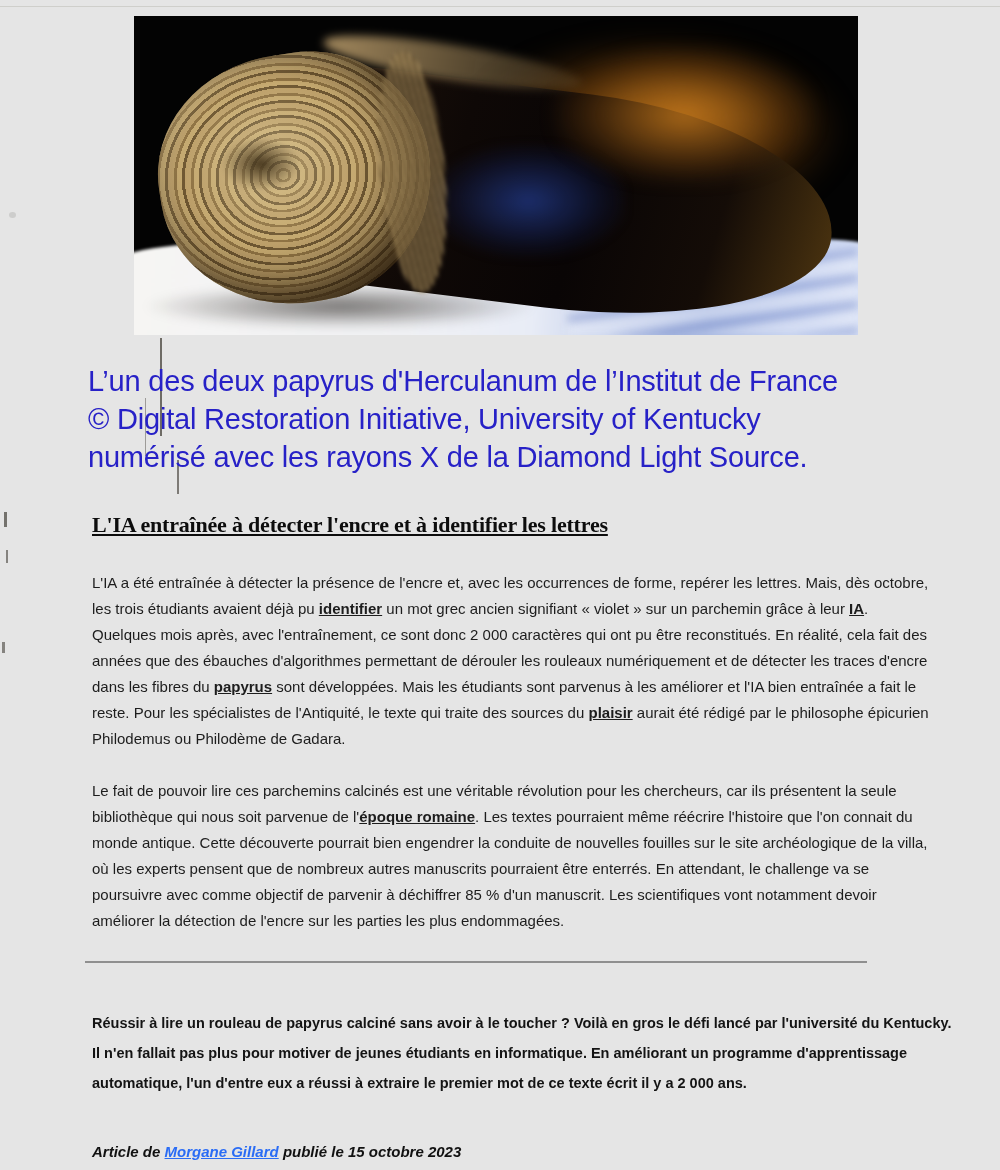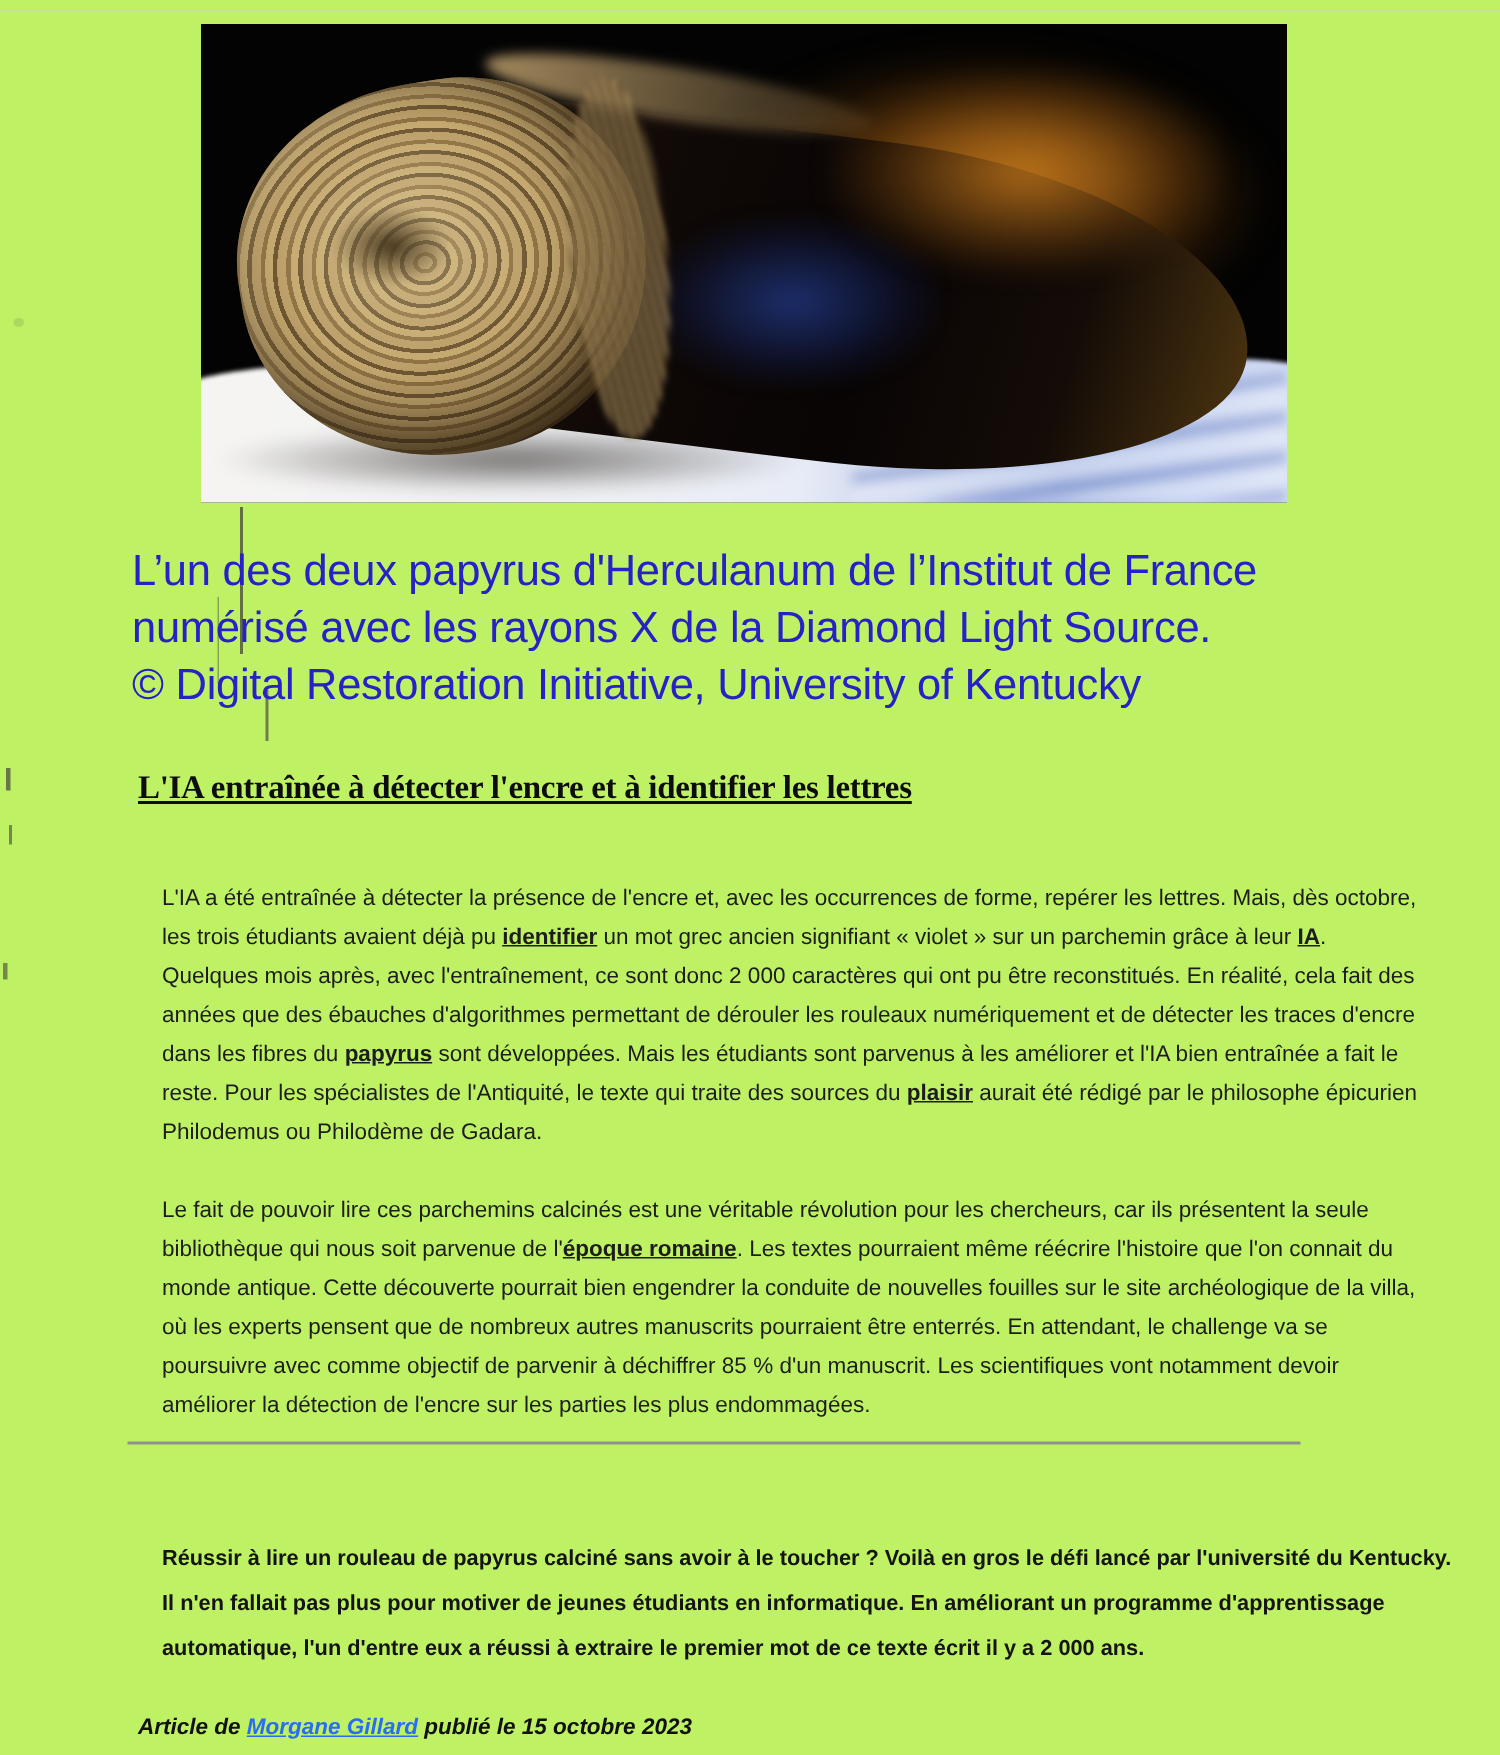--- a/index.html
+++ b/index.html
@@ -1,16 +1,16 @@
 <!DOCTYPE html>
 <html style="--caption-blue: #2721c7; --link-blue: #2a6cf5; --body-text: #1d1d1d; --hr-gray: #8f8f8f;"><head>
 <meta charset="utf-8">
 <style>
   html,body{margin:0;padding:0;background:#ffffff;}
-  .page{position:relative;width:1000px;height:1170px;background:#bef264;overflow:hidden;
+  .page{position:relative;width:1000px;height:1170px;background:#e5e5e5;overflow:hidden;
         font-family:"Liberation Sans",sans-serif;}
   .topline{position:absolute;top:6px;left:0;width:1000px;height:1px;background:#cfcfcb;}
 
   
   .photo{position:absolute;left:134px;top:16px;width:724px;height:319px;background:#030303;overflow:hidden;}
   .photo .glow{position:absolute;left:46%;top:6%;width:52%;height:60%;
     background:radial-gradient(ellipse at 50% 50%,rgba(163,98,20,.95) 0%,rgba(105,58,10,.5) 45%,rgba(0,0,0,0) 72%);
     filter:blur(11px);}
   .photo .surface{position:absolute;left:-2%;bottom:-3%;width:104%;height:33%;
     background:linear-gradient(95deg,#f6f5f3 0%,#f0f1f4 38%,#e8ecf6 55%,#9db0de 78%,#c2cfef 92%,#e0e7f8 100%);
@@ -59,21 +59,21 @@
   .caption{position:absolute;left:88px;top:362px;width:860px;
     font-size:29px;line-height:38px;color:var(--caption-blue,#2721c7);letter-spacing:-0.2px;}
   .caption div{white-space:nowrap;}
 
   .h-slab{position:absolute;left:92px;margin:0;
     font-family:"Liberation Serif",serif;font-weight:700;font-size:22px;line-height:28px;
     color:#0d0d0d;letter-spacing:-0.2px;text-decoration:underline;}
   .h1{top:511px;}
   .h2{top:986px;}
 
-  .body-p{position:absolute;left:92px;margin:16px;width:840px;
+  .body-p{position:absolute;left:92px;margin:0;width:840px;
     font-size:15px;line-height:26px;color:var(--body-text,#1d1d1d);}
   .p1{top:570px;}
   .p2{top:778px;}
   .lead{top:1008px;width:862px;font-weight:700;font-size:14.5px;line-height:30px;color:#141414;}
 
   .inline-link{font-weight:700;text-decoration:underline;color:inherit;cursor:pointer;}
 
   .rule{position:absolute;left:85px;top:961px;width:782px;height:2px;background:var(--hr-gray,#8f8f8f);}
 
   .byline{position:absolute;left:92px;top:1143px;margin:0;
@@ -104,22 +104,22 @@
   <div class="artifact a-v1"></div>
   <div class="artifact a-v2"></div>
   <div class="artifact a-v3"></div>
   <div class="artifact a-s1"></div>
   <div class="artifact a-s2"></div>
   <div class="artifact a-s3"></div>
   <div class="artifact a-s4"></div>
 
   <div class="caption">
     <div>L’un des deux papyrus d'Herculanum de l’Institut de France</div>
+    <div>© Digital Restoration Initiative, University of Kentucky</div>
     <div>numérisé avec les rayons X de la Diamond Light Source.</div>
-    <div>© Digital Restoration Initiative, University of Kentucky</div>
   </div>
 
   <h2 class="h-slab h1">L'IA entraînée à détecter l'encre et à identifier les lettres</h2>
 
   <p class="body-p p1"><span>L'IA a été entraînée à détecter la présence de l'encre et, avec les occurrences de forme, repérer les lettres. Mais, dès octobre, les trois étudiants avaient déjà pu </span><a class="inline-link">identifier</a><span> un mot grec ancien signifiant « violet » sur un parchemin grâce à leur </span><a class="inline-link">IA</a><span>. Quelques mois après, avec l'entraînement, ce sont donc 2 000 caractères qui ont pu être reconstitués. En réalité, cela fait des années que des ébauches d'algorithmes permettant de dérouler les rouleaux numériquement et de détecter les traces d'encre dans les fibres du </span><a class="inline-link">papyrus</a><span> sont développées. Mais les étudiants sont parvenus à les améliorer et l'IA bien entraînée a fait le reste. Pour les spécialistes de l'Antiquité, le texte qui traite des sources du </span><a class="inline-link">plaisir</a><span> aurait été rédigé par le philosophe épicurien Philodemus ou Philodème de Gadara.</span></p>
 
   <p class="body-p p2"><span>Le fait de pouvoir lire ces parchemins calcinés est une véritable révolution pour les chercheurs, car ils présentent la seule bibliothèque qui nous soit parvenue de l'</span><a class="inline-link">époque romaine</a><span>. Les textes pourraient même réécrire l'histoire que l'on connait du monde antique. Cette découverte pourrait bien engendrer la conduite de nouvelles fouilles sur le site archéologique de la villa, où les experts pensent que de nombreux autres manuscrits pourraient être enterrés. En attendant, le challenge va se poursuivre avec comme objectif de parvenir à déchiffrer 85 % d'un manuscrit. Les scientifiques vont notamment devoir améliorer la détection de l'encre sur les parties les plus endommagées.</span></p>
 
   <div class="rule"></div>
 

